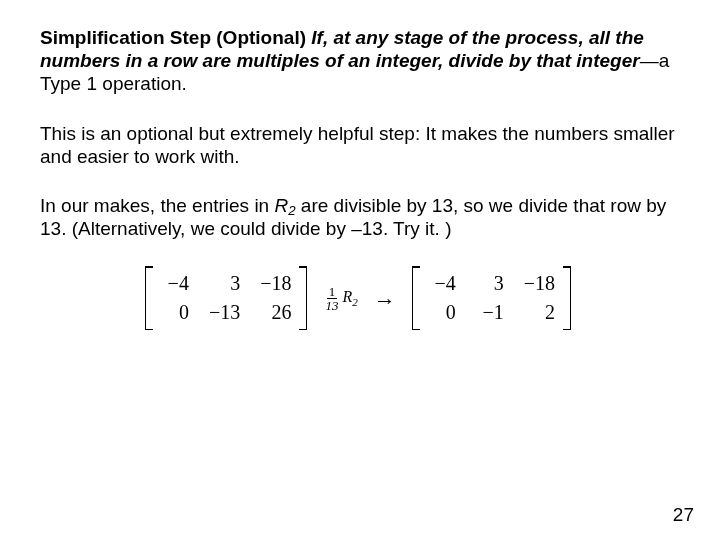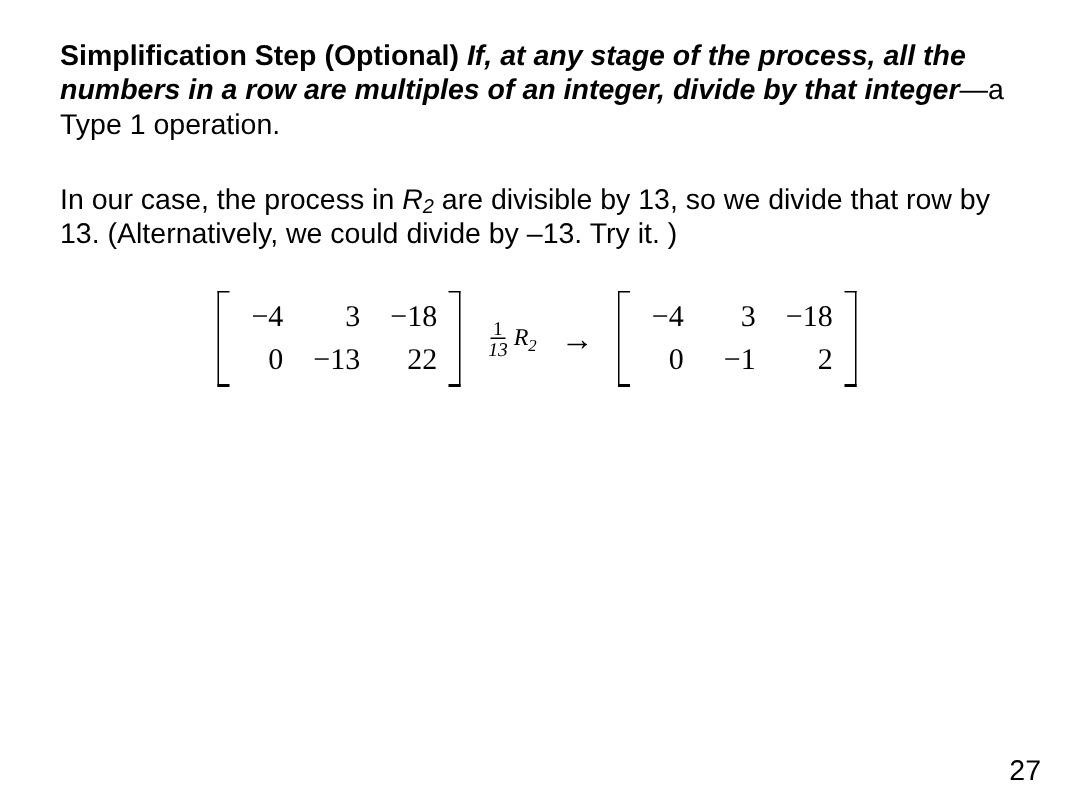--- a/index.html
+++ b/index.html
@@ -134,39 +134,40 @@
 
 <div class="slide">
 
 
   <div class="body">
 
     <p class="para">
       <span class="bold">Simplification Step (Optional) </span><span class="bolditalic">If, at any stage of the process, all the numbers in a row are multiples of an integer, divide by that integer</span><span>—a Type 1 operation.</span>
     </p>
 
+    <p class="para">This is an optional but extremely helpful step: It makes the numbers smaller and easier to work with.</p>
 
     <p class="para">
-      <span>In our case, the process in </span><span class="math-sub"><span class="italic">R</span><sub>2</sub></span><span> are divisible by 13, so we divide that row by 13. (Alternatively, we could divide by –13. Try it. )</span>
+      <span>In our makes, the entries in </span><span class="math-sub"><span class="italic">R</span><sub>2</sub></span><span> are divisible by 13, so we divide that row by 13. (Alternatively, we could divide by –13. Try it. )</span>
     </p>
 
     <div class="matrix-fig">
 
       <div class="bmat">
         <div class="br br-l">
             <div class="btick-top"></div>
             <div class="btick-bot"></div>
           </div>
         <div class="mgrid">
           <span>−4</span>
           <span>3</span>
           <span>−18</span>
           <span>0</span>
           <span>−13</span>
-          <span>22</span>
+          <span>26</span>
         </div>
         <div class="br br-r">
             <div class="btick-top"></div>
             <div class="btick-bot"></div>
           </div>
       </div>
 
       <div class="op-label">
         <span class="frac">
           <span class="num">1</span>

